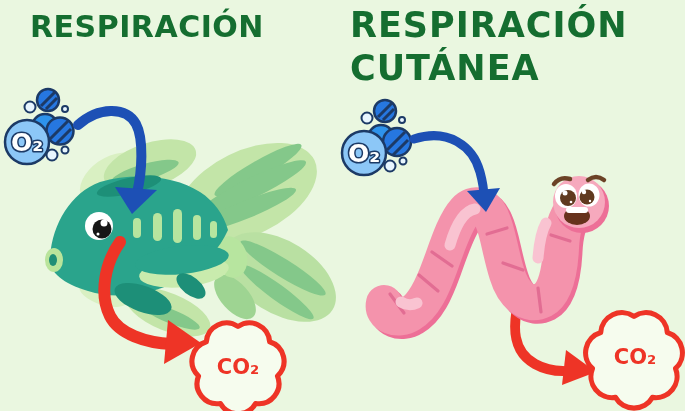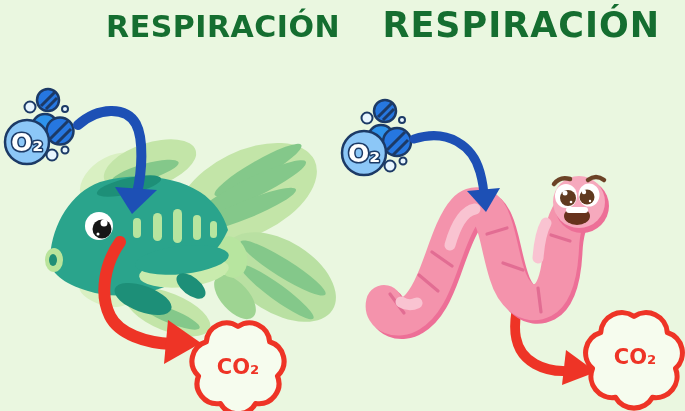--- a/index.html
+++ b/index.html
@@ -1,21 +1,21 @@
 <!DOCTYPE html>
 <html><head>
 <meta charset="utf-8">
 <style>
   html,body{margin:0;padding:0;}
   .canvas{
     position:relative;width:685px;height:411px;overflow:hidden;
     background:#eaf7e0;font-family:"DejaVu Sans","Liberation Sans",sans-serif;
   }
   .art{position:absolute;left:0;top:0;}
-  .title{position:absolute;text-align:right;color:#156e30;font-weight:bold;}
+  .title{position:absolute;text-align:left;color:#156e30;font-weight:bold;}
   .title-left{left:30px;top:8px;width:310px;font-size:30px;line-height:37px;letter-spacing:0.5px;}
   .title-right{left:350px;top:4px;width:310px;font-size:35px;line-height:43px;letter-spacing:1px;}
   .art text{font-family:"DejaVu Sans","Liberation Sans",sans-serif;font-weight:bold;}
 </style>
 </head>
 <body>
 
 <div class="canvas">
 
   <svg class="art" width="685" height="411" viewBox="0 0 685 411">
@@ -187,15 +187,16 @@
                A 15,15 0 0 1 0,-30 Z" fill="#f6fcee" stroke="#ee3426" stroke-width="3.6" stroke-linejoin="round"></path>
       <text x="635" y="364" text-anchor="middle" font-size="21" fill="#ee3426">CO₂</text>
     </g>
   </svg>
 
   <div class="title title-left">
     <div>RESPIRACIÓN</div>
   </div>
   <div class="title title-right">
     <div>RESPIRACIÓN</div>
+    <div>CUTÁNEA</div>
   </div>
 
 </div>
 
 </body></html>

